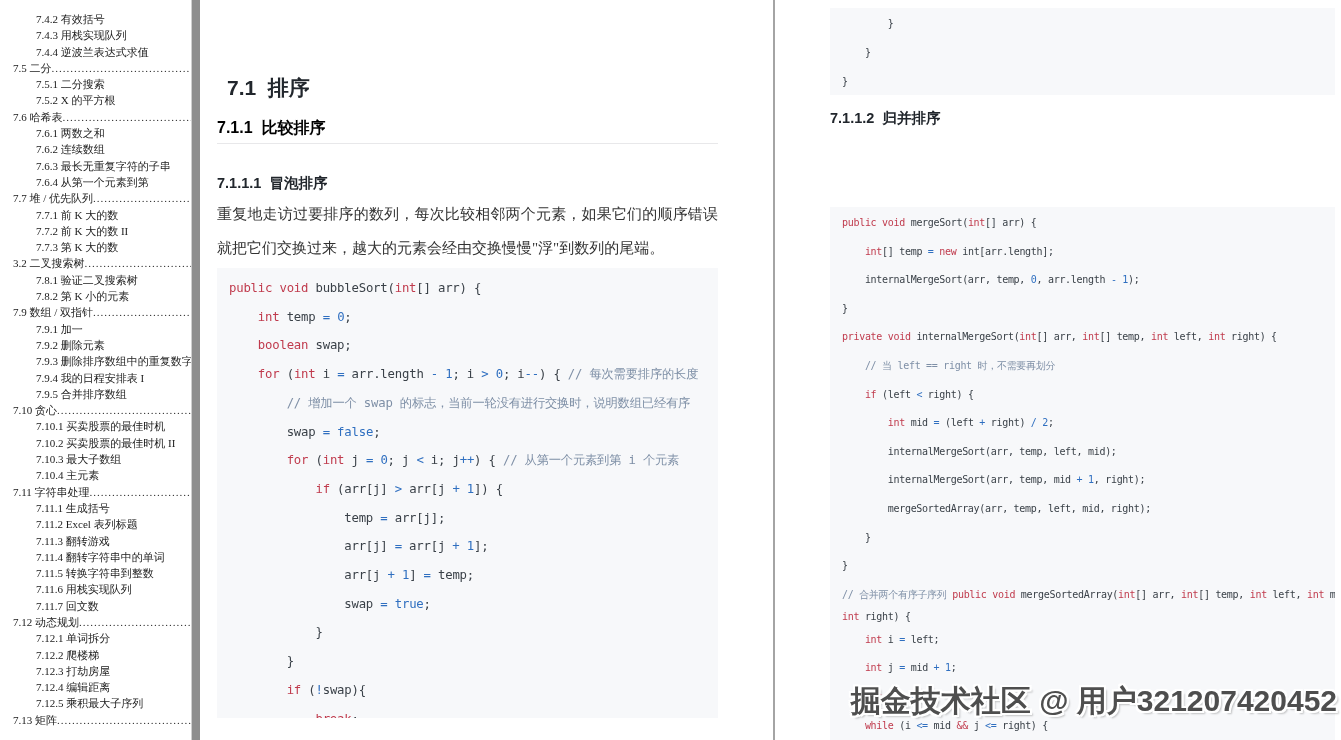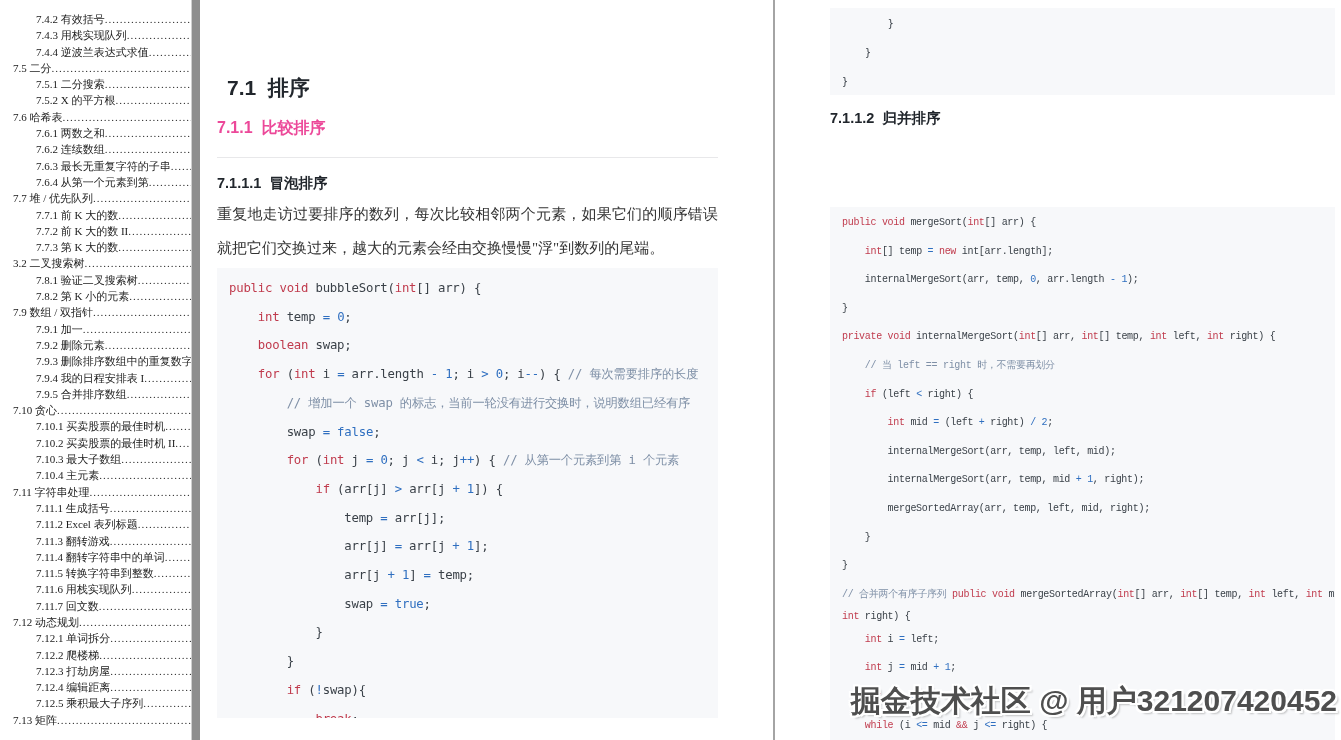--- a/index.html
+++ b/index.html
@@ -6,51 +6,51 @@
   body{
     width:1341px;height:740px;overflow:hidden;position:relative;
     background:#ffffff;
     font-family:"Liberation Sans","DejaVu Sans",sans-serif;
   }
   
   .sidebar{position:absolute;left:0;top:12px;width:191px;height:726px;overflow:hidden;}
   .toc-item{display:flex;align-items:baseline;height:16.3px;font-size:11px;color:#1b1b1b;
     font-family:"Liberation Serif","DejaVu Serif",serif;cursor:pointer;}
   .toc-item.lv1{padding-left:13px;}
-  .toc-item.lv2{padding-left:36px;}
+  .toc-item.lv2{padding-left:36px;flex-direction:column;}
   .toc-label{white-space:nowrap;}
   .toc-dots{flex:1;overflow:hidden;white-space:nowrap;color:#2c2c2c;letter-spacing:1px;}
   .sb-bar{position:absolute;left:191px;top:0;width:8px;height:740px;
     background:#8e8e8e;border-left:1px solid #cfcfcf;border-right:1px solid #b5b5b5;}
   
   .page{position:absolute;top:0;height:740px;background:#fff;}
   .page-c{left:200px;width:573px;}
   .page-divider{position:absolute;left:773px;top:0;width:2px;height:740px;background:#a4a4a4;}
   .page-r{left:776px;width:565px;}
   
   .h1{position:absolute;left:17px;top:20px;margin:0;font-size:27px;font-weight:bold;
     color:#21262c;white-space:pre;letter-spacing:1px;}
   .h2{position:absolute;left:17px;top:64px;margin:10px;font-size:21px;font-weight:bold;color:#21262c;white-space:pre;}
-  .h3{position:absolute;left:17px;top:118px;margin:0;font-size:16px;font-weight:bold;color:#ec4899;
-    width:501px;padding-bottom:18px;border-bottom:1px solid #e8e8ea;white-space:pre;}
+  .h3{position:absolute;left:17px;top:118px;margin:0;font-size:16px;font-weight:bold;color:#000000;
+    width:501px;padding-bottom:4px;border-bottom:1px solid #e8e8ea;white-space:pre;}
   .h4{position:absolute;left:17px;top:174px;margin:0;font-size:14.5px;font-weight:bold;color:#21262c;white-space:pre;}
   .para{position:absolute;left:17px;top:197px;width:501px;margin:0;
     font-family:"Liberation Serif","DejaVu Serif",serif;
     font-size:15px;line-height:34px;color:#333;text-align:justify;}
   .page-r .h4{left:54px;top:109px;}
   .page-r .para{left:54px;top:145px;width:503px;font-size:14.5px;line-height:27px;}
   
   .code{position:absolute;margin:0;background:var(--codebg,#f7f8fa);overflow:hidden;
     font-family:"DejaVu Sans Mono","Liberation Mono",monospace;color:var(--plain,#3a4148);}
   .code-c{left:17px;top:268px;width:477px;height:438px;padding:6px 12px;
     font-size:12.3px;line-height:28.7px;letter-spacing:-0.2px;}
   .code-rt{left:54px;top:8px;width:481px;height:83px;padding:2px 12px;
     font-size:10px;line-height:28.8px;letter-spacing:-0.3px;}
   .code-rb{left:54px;top:207px;width:481px;height:529px;padding:2px 12px;
-    font-size:10px;line-height:28.6px;letter-spacing:-0.3px;font-family:Liberation Mono, monospace;}
+    font-size:10px;line-height:28.6px;letter-spacing:-0.3px;}
   .cl{white-space:pre;}
   .cl-wrap{line-height:16.5px;}
   .tk-k{color:var(--kw,#c03b4d);}
   .tk-n{color:var(--lit,#2f6fc0);}
   .tk-o{color:var(--lit,#2f6fc0);}
   .tk-c{color:var(--cmt,#7e8fa6);}
   .tk-t{color:var(--plain,#3a4148);}
   
   .watermark{position:absolute;right:4px;top:681px;z-index:10;white-space:nowrap;
     font-size:30px;font-weight:bold;color:#4e4e4e;

